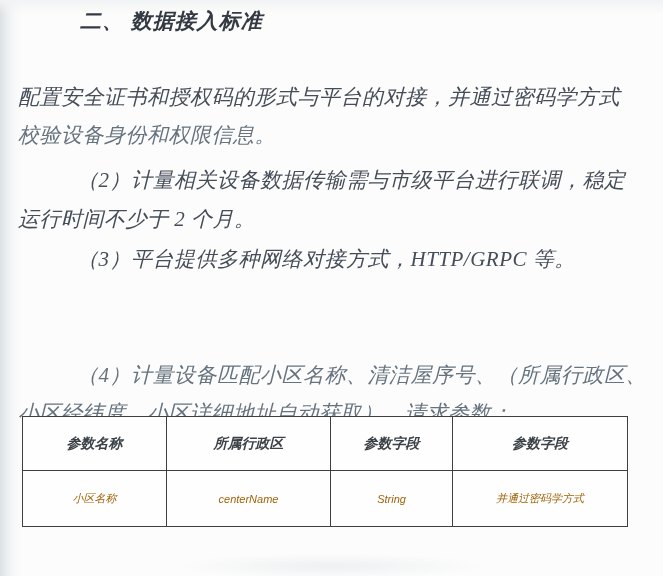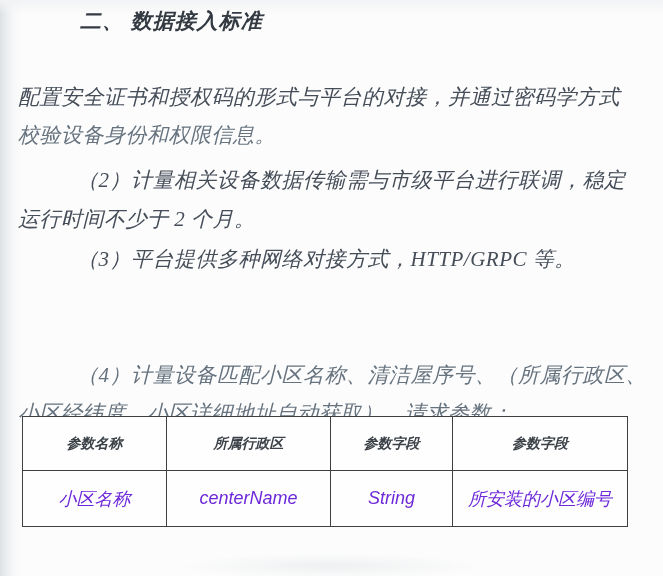--- a/index.html
+++ b/index.html
@@ -72,23 +72,23 @@
     overflow: hidden;
   }
   table.params-table th {
     height: 53px;
     font-size: 14px;
     font-weight: bold;
     color: #3c4248;
   }
   table.params-table td {
     height: 55px;
-    font-size: 18px;
+    font-size: 11px;
     font-weight: normal;
-    color: #6d28d9;
+    color: #a16207;
   }
 </style>
 </head>
 <body>
 
 <div class="page">
 
   <h2 class="title">二、 数据接入标准</h2>
 
   <div class="line cont" style="top:84px">配置安全证书和授权码的形式与平台的对接，并通过密码学方式</div>
@@ -116,18 +116,18 @@
         <th>所属行政区</th>
         <th>参数字段</th>
         <th>参数字段</th>
       </tr>
     </thead>
     <tbody>
       <tr>
         <td>小区名称</td>
         <td>centerName</td>
         <td>String</td>
-        <td>所安装的小区编号</td>
+        <td>并通过密码学方式</td>
       </tr>
     </tbody>
   </table>
 
 </div>
 
 </body></html>

